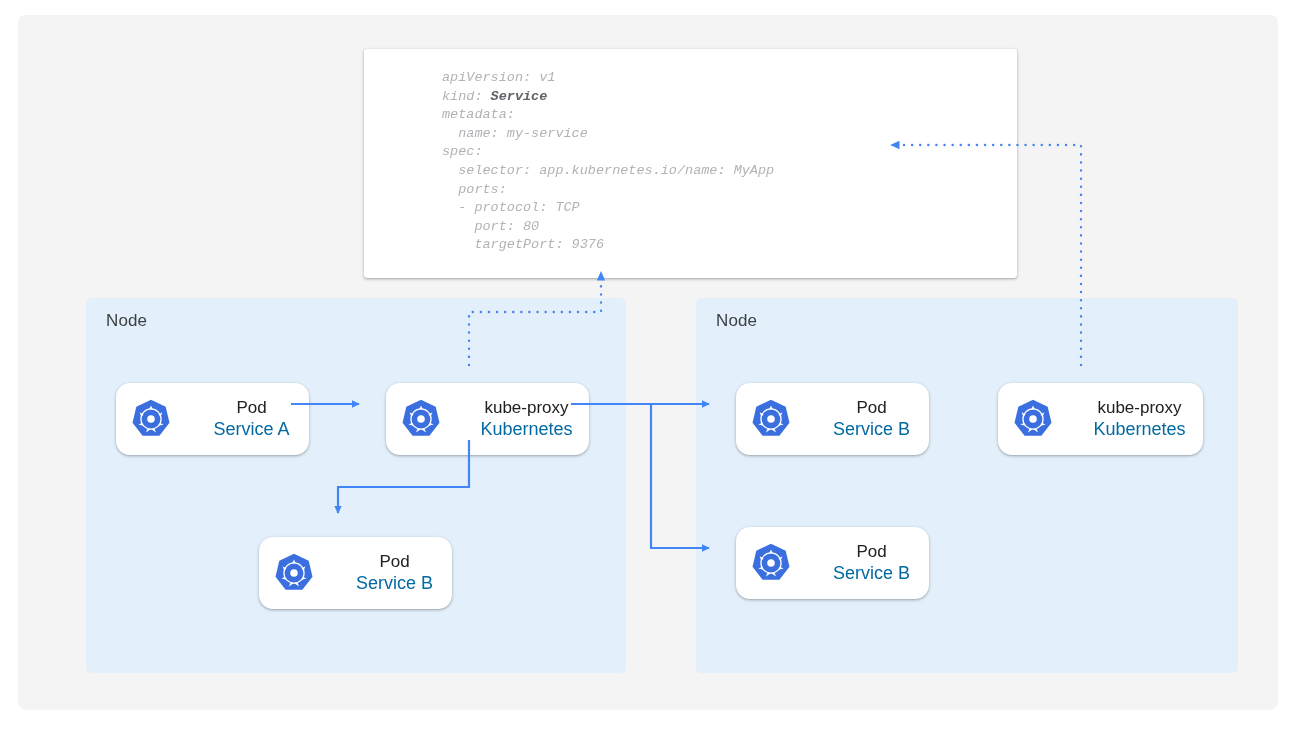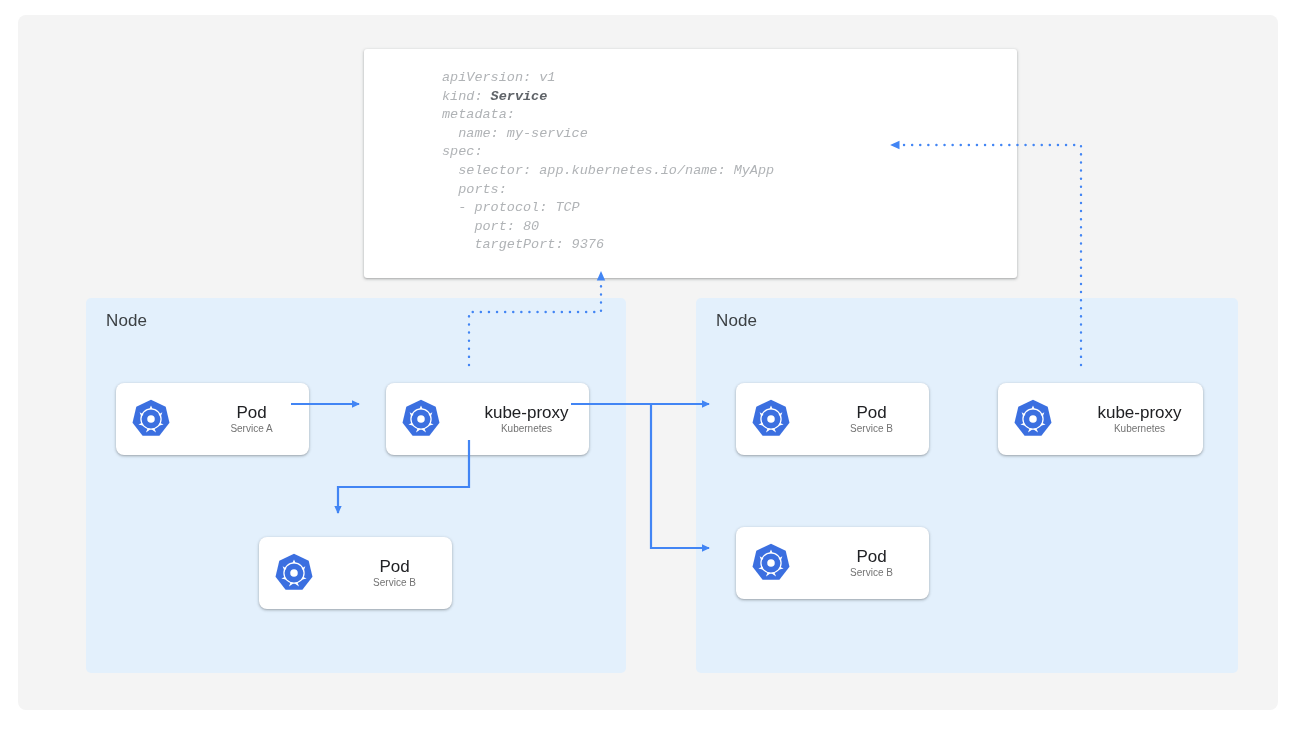--- a/index.html
+++ b/index.html
@@ -38,21 +38,21 @@
     top: 13px;
     font-size: 17px;
     color: #3c4043;
     letter-spacing: 0.1px;
     white-space: nowrap;
   }
   
   .card {
     position: absolute;
     background: #ffffff;
-    border-radius: 8px;
+    border-radius: 14px;
     box-shadow: 0 1px 2px rgba(60,64,67,0.30), 0 1px 3px 1px rgba(60,64,67,0.12);
     display: flex;
     align-items: center;
     box-sizing: border-box;
     gap: 32px;
   }
   .card .k8s-logo {
     width: 42px;
     height: 42px;
     flex: 0 0 42px;
@@ -63,22 +63,22 @@
     text-align: center;
     padding-right: 10px;
     line-height: 1.24;
   }
   .card .card-title {
     font-size: 17px;
     color: #202124;
     white-space: nowrap;
   }
   .card .card-sub {
-    font-size: 10px;
-    color: #737373;
+    font-size: 18px;
+    color: #0369a1;
     white-space: nowrap;
   }
   #card-pod-a       { left: 98px;  top: 368px; width: 193px; height: 72px; }
   #card-kube-proxy-l{ left: 368px; top: 368px; width: 203px; height: 72px; }
   #card-pod-b-left  { left: 241px; top: 522px; width: 193px; height: 72px; }
   #card-pod-b-r1    { left: 718px; top: 368px; width: 193px; height: 72px; }
   #card-pod-b-r2    { left: 718px; top: 512px; width: 193px; height: 72px; }
   #card-kube-proxy-r{ left: 980px; top: 368px; width: 205px; height: 72px; }
   
   #yaml-card {

